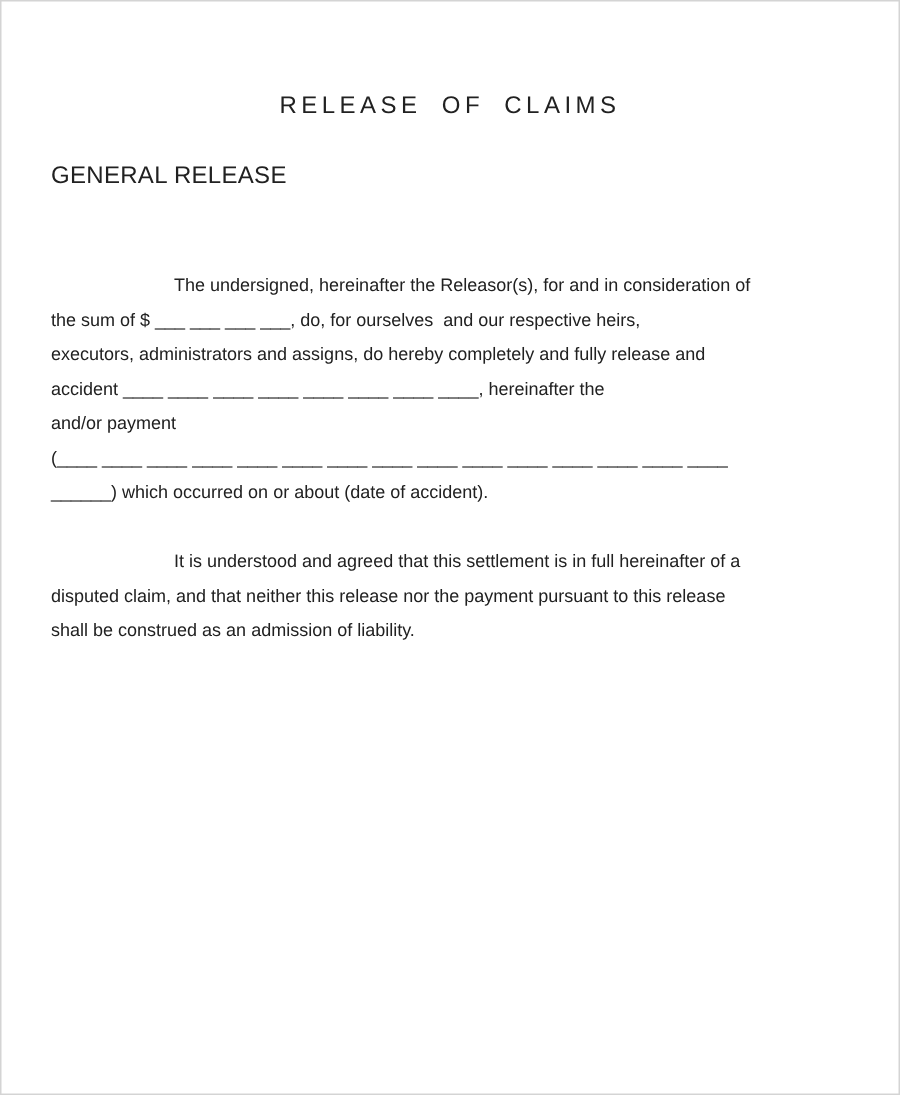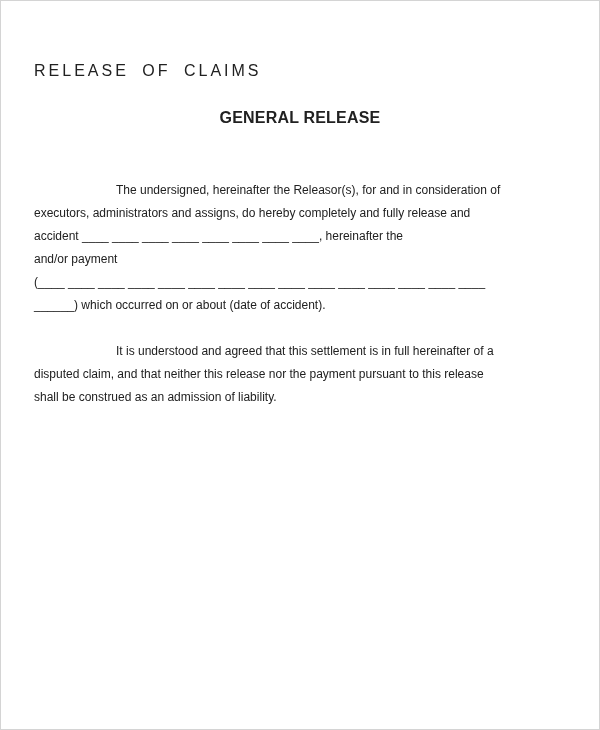--- a/index.html
+++ b/index.html
@@ -13,33 +13,32 @@
     background: #ffffff;
     border: 1px solid #d4d4d4;
     overflow: hidden;
     font-family: "Liberation Sans", sans-serif;
     color: #212121;
   }
   .doc {
     padding: 60px 33px 0 33px;
   }
   .title {
-    text-align: left;
+    text-align: center;
     font-size: 16px;
     font-weight: 400;
     letter-spacing: 3px;
     word-spacing: 6px;
     line-height: 19px;
     white-space: pre;
   }
   .subtitle {
     margin-top: 28px;
-    text-align: center;
     font-size: 16px;
-    font-weight: 700;
+    font-weight: 400;
     letter-spacing: 0.2px;
     line-height: 19px;
     white-space: pre;
   }
   .para {
     font-size: 12px;
     line-height: 23px;
   }
   .p1 { margin-top: 52px; }
   .p2 { margin-top: 23px; }
@@ -54,20 +53,21 @@
 <body>
 
 <div class="doc">
 
   <div class="title">RELEASE OF CLAIMS</div>
 
   <div class="subtitle">GENERAL RELEASE</div>
 
   <div class="para p1">
     <div class="line indent">The undersigned, hereinafter the Releasor(s), for and in consideration of</div>
+    <div class="line">the sum of $ ___ ___ ___ ___, do, for ourselves  and our respective heirs,</div>
     <div class="line">executors, administrators and assigns, do hereby completely and fully release and</div>
     <div class="line">accident ____ ____ ____ ____ ____ ____ ____ ____, hereinafter the</div>
     <div class="line">and/or payment</div>
     <div class="line">(____ ____ ____ ____ ____ ____ ____ ____ ____ ____ ____ ____ ____ ____ ____</div>
     <div class="line">______) which occurred on or about (date of accident).</div>
   </div>
 
   <div class="para p2">
     <div class="line indent">It is understood and agreed that this settlement is in full hereinafter of a</div>
     <div class="line">disputed claim, and that neither this release nor the payment pursuant to this release</div>

